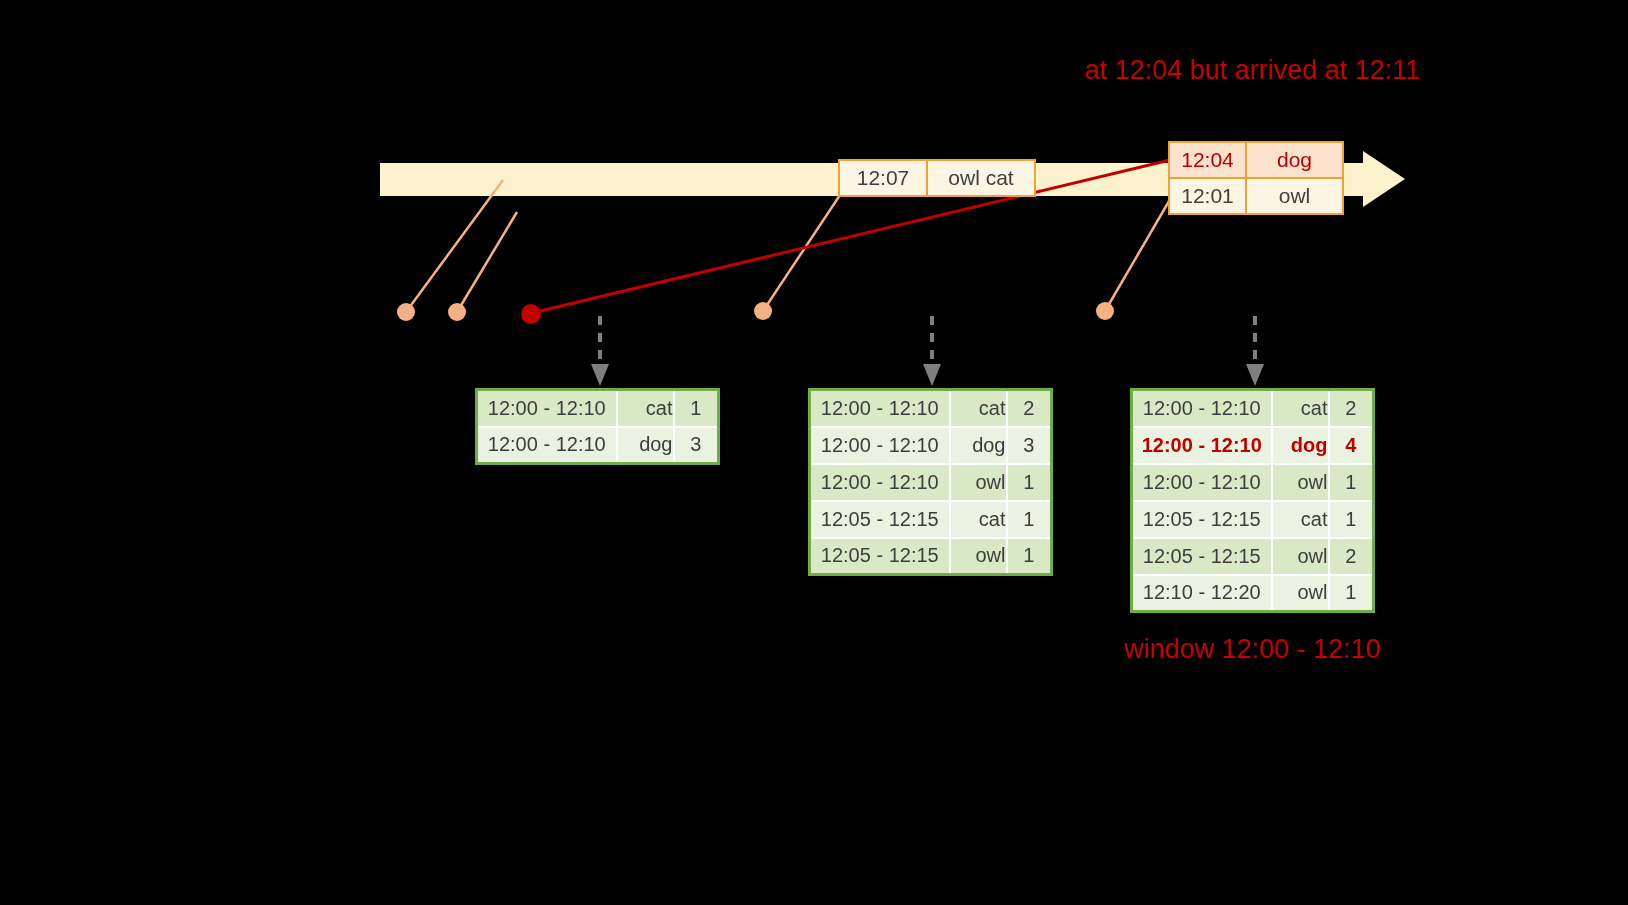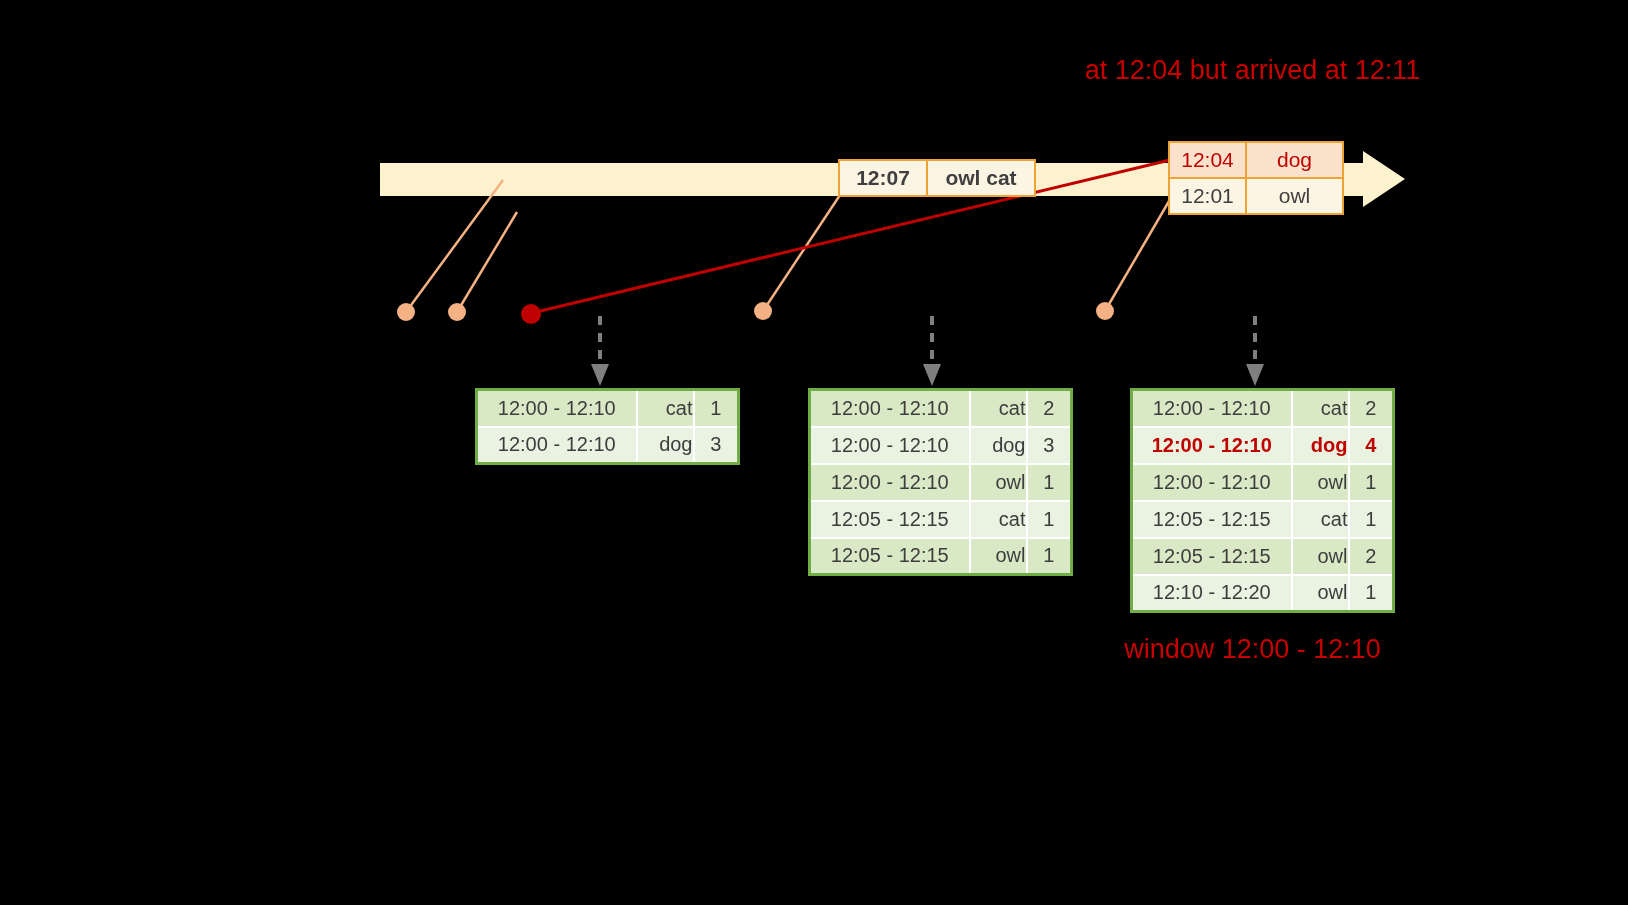--- a/index.html
+++ b/index.html
@@ -22,21 +22,21 @@
   .event-table td { border:2.5px solid #eea435; background:#fdf5e3; text-align:center; height:36px; padding:0 6px; }
   .event-table td.t  { width:88px; }
   .event-table td.w  { width:108px; }
   .event-table td.t3 { width:77px; }
   .event-table td.w3 { width:97px; }
   .event-table tr.late td { background:#fbe2cc; color:#c00000; }
 
   
   .green-table { border-collapse:collapse; font-size:20px; color:#3d3d3d; border:3px solid #70ad47; }
   .green-table td { border:2px solid #ffffff; text-align:center; height:37px; padding:0; }
-  .green-table td.win  { width:160px; }
+  .green-table td.win  { width:140px; }
   .green-table td.word { width:57px;text-align:right; }
   .green-table td.cnt  { width:45px; }
   .green-table tr:nth-child(odd)  td { background:#d9e9c6; }
   .green-table tr:nth-child(even) td { background:#eaf3e1; }
   .green-table tr.hl td { color:#c00000; font-weight:bold; }
 
   svg.overlay { position:absolute; left:0; top:0; pointer-events:none; }
 </style>
 </head>
 <body>
@@ -67,21 +67,21 @@
     <polygon points="923,364 941,364 932,386" fill="#7f7f7f"></polygon>
     <line x1="1255" y1="316" x2="1255" y2="364" stroke="#7f7f7f" stroke-width="4" stroke-dasharray="9,8"></line>
     <polygon points="1246,364 1264,364 1255,386" fill="#7f7f7f"></polygon>
   </svg>
 
   <table class="event-table abs" style="left:500px; top:141px;">
     <tbody>
   </tbody>
     </table>
 
-  <table class="event-table abs" style="left:838px; top:159px;font-weight:bold;">
+  <table class="event-table abs" style="left:838px; top:159px;">
     <tbody>
         <tr>
       <td class="t">12:07</td>
       <td class="w">owl cat</td>
     </tr>
   </tbody>
     </table>
 
   <table class="event-table abs" style="left:1168px; top:141px;">
     <tbody>

